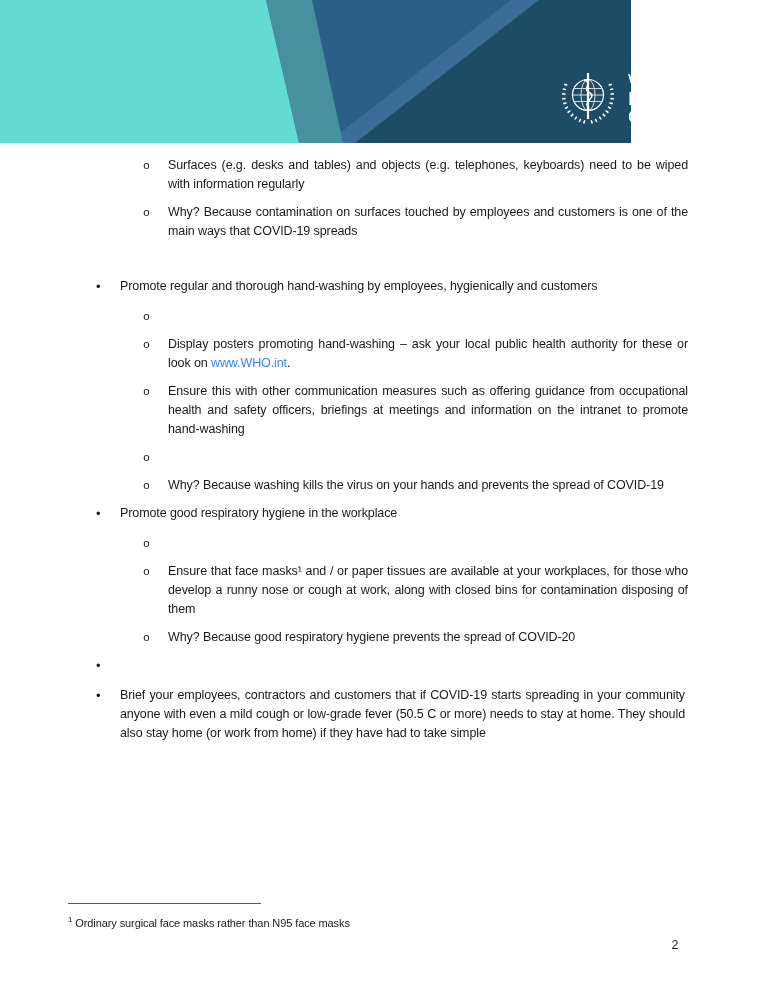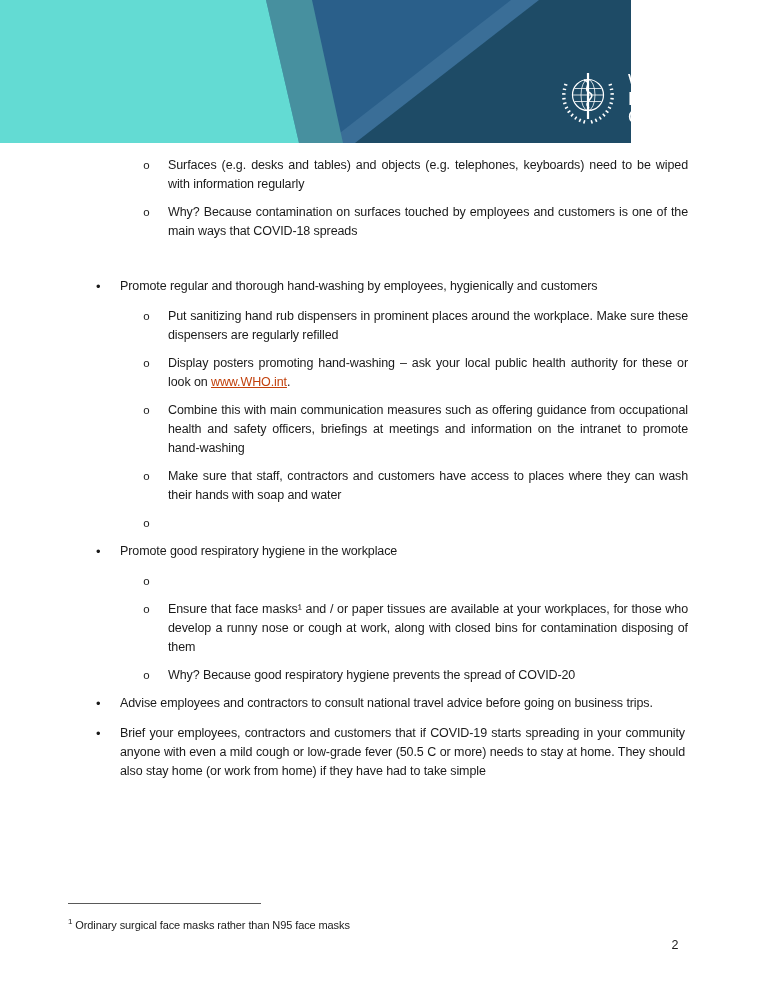--- a/index.html
+++ b/index.html
@@ -23,24 +23,24 @@
   .content{position:absolute;left:0;top:156px;width:767px;}
   .item{display:flex;margin-bottom:9px;font-size:12.5px;line-height:19px;letter-spacing:-0.1px;}
   .lvl1{padding-left:96px;margin-bottom:11px;}
   .lvl1 .marker{width:24px;flex:0 0 24px;font-size:13px;}
   .lvl1 .txt{width:565px;}
   .lvl2{padding-left:143px;}
   .lvl2 .marker{width:25px;flex:0 0 25px;font-family:"Liberation Mono",monospace;font-size:11.5px;}
   .lvl2 .txt{width:520px;}
   .txt{text-align:justify;}
   .gap{margin-top:36px;}
-  a.link{color:#c2410c;text-decoration:underline;cursor:pointer;}
+  a.link{color:#3b82f6;cursor:pointer;}
   
   .footnote-rule{position:absolute;left:68px;top:903px;width:193px;height:0;border-top:1.6px solid #595959;}
-  .footnote{position:absolute;left:68px;top:913px;font-size:11px;line-height:18px;letter-spacing:-0.1px;}
+  .footnote{position:absolute;left:68px;top:913px;font-size:11px;line-height:13px;letter-spacing:-0.1px;}
   .footnote sup{font-size:8px;}
   
   .pagenum{position:absolute;left:660px;top:938px;width:30px;text-align:center;font-size:12.5px;}
 </style>
 </head>
 <body>
 
 <div class="page">
 
   <div class="banner">
@@ -77,50 +77,49 @@
 
   <div class="content">
 
     <div class="item lvl2">
       <span class="marker">o</span>
       <div class="txt">Surfaces (e.g. desks and tables) and objects (e.g. telephones, keyboards) need to be wiped with information regularly</div>
     </div>
 
     <div class="item lvl2">
       <span class="marker">o</span>
-      <div class="txt">Why? Because contamination on surfaces touched by employees and customers is one of the main ways that COVID-18 spreads</div>
+      <div class="txt">Why? Because contamination on surfaces touched by employees and customers is one of the main ways that COVID-19 spreads</div>
     </div>
 
     <div class="item lvl1 gap">
       <span class="marker">•</span>
       <div class="txt">Promote regular and thorough hand-washing by employees, hygienically and customers</div>
     </div>
 
     <div class="item lvl2">
       <span class="marker">o</span>
-      <div class="txt">Put sanitizing hand rub dispensers in prominent places around the workplace. Make sure these dispensers are regularly refilled</div>
     </div>
 
     <div class="item lvl2">
       <span class="marker">o</span>
       <div class="txt"><span>Display posters promoting hand-washing – ask your local public health authority for these or look on </span><a class="link">www.WHO.int</a><span>.</span></div>
     </div>
 
     <div class="item lvl2">
       <span class="marker">o</span>
-      <div class="txt">Combine this with main communication measures such as offering guidance from occupational health and safety officers, briefings at meetings and information on the intranet to promote hand-washing</div>
+      <div class="txt">Ensure this with other communication measures such as offering guidance from occupational health and safety officers, briefings at meetings and information on the intranet to promote hand-washing</div>
     </div>
 
     <div class="item lvl2">
       <span class="marker">o</span>
-      <div class="txt">Make sure that staff, contractors and customers have access to places where they can wash their hands with soap and water</div>
     </div>
 
     <div class="item lvl2">
       <span class="marker">o</span>
+      <div class="txt">Why? Because washing kills the virus on your hands and prevents the spread of COVID-19</div>
     </div>
 
     <div class="item lvl1">
       <span class="marker">•</span>
       <div class="txt">Promote good respiratory hygiene in the workplace</div>
     </div>
 
     <div class="item lvl2">
       <span class="marker">o</span>
     </div>
@@ -130,21 +129,20 @@
       <div class="txt">Ensure that face masks¹ and / or paper tissues are available at your workplaces, for those who develop a runny nose or cough at work, along with closed bins for contamination disposing of them</div>
     </div>
 
     <div class="item lvl2">
       <span class="marker">o</span>
       <div class="txt">Why? Because good respiratory hygiene prevents the spread of COVID-20</div>
     </div>
 
     <div class="item lvl1">
       <span class="marker">•</span>
-      <div class="txt">Advise employees and contractors to consult national travel advice before going on business trips.</div>
     </div>
 
     <div class="item lvl1">
       <span class="marker">•</span>
       <div class="txt">Brief your employees, contractors and customers that if COVID-19 starts spreading in your community anyone with even a mild cough or low-grade fever (50.5 C or more) needs to stay at home. They should also stay home (or work from home) if they have had to take simple</div>
     </div>
 
   </div>
 
   <div class="footnote-rule"></div>

